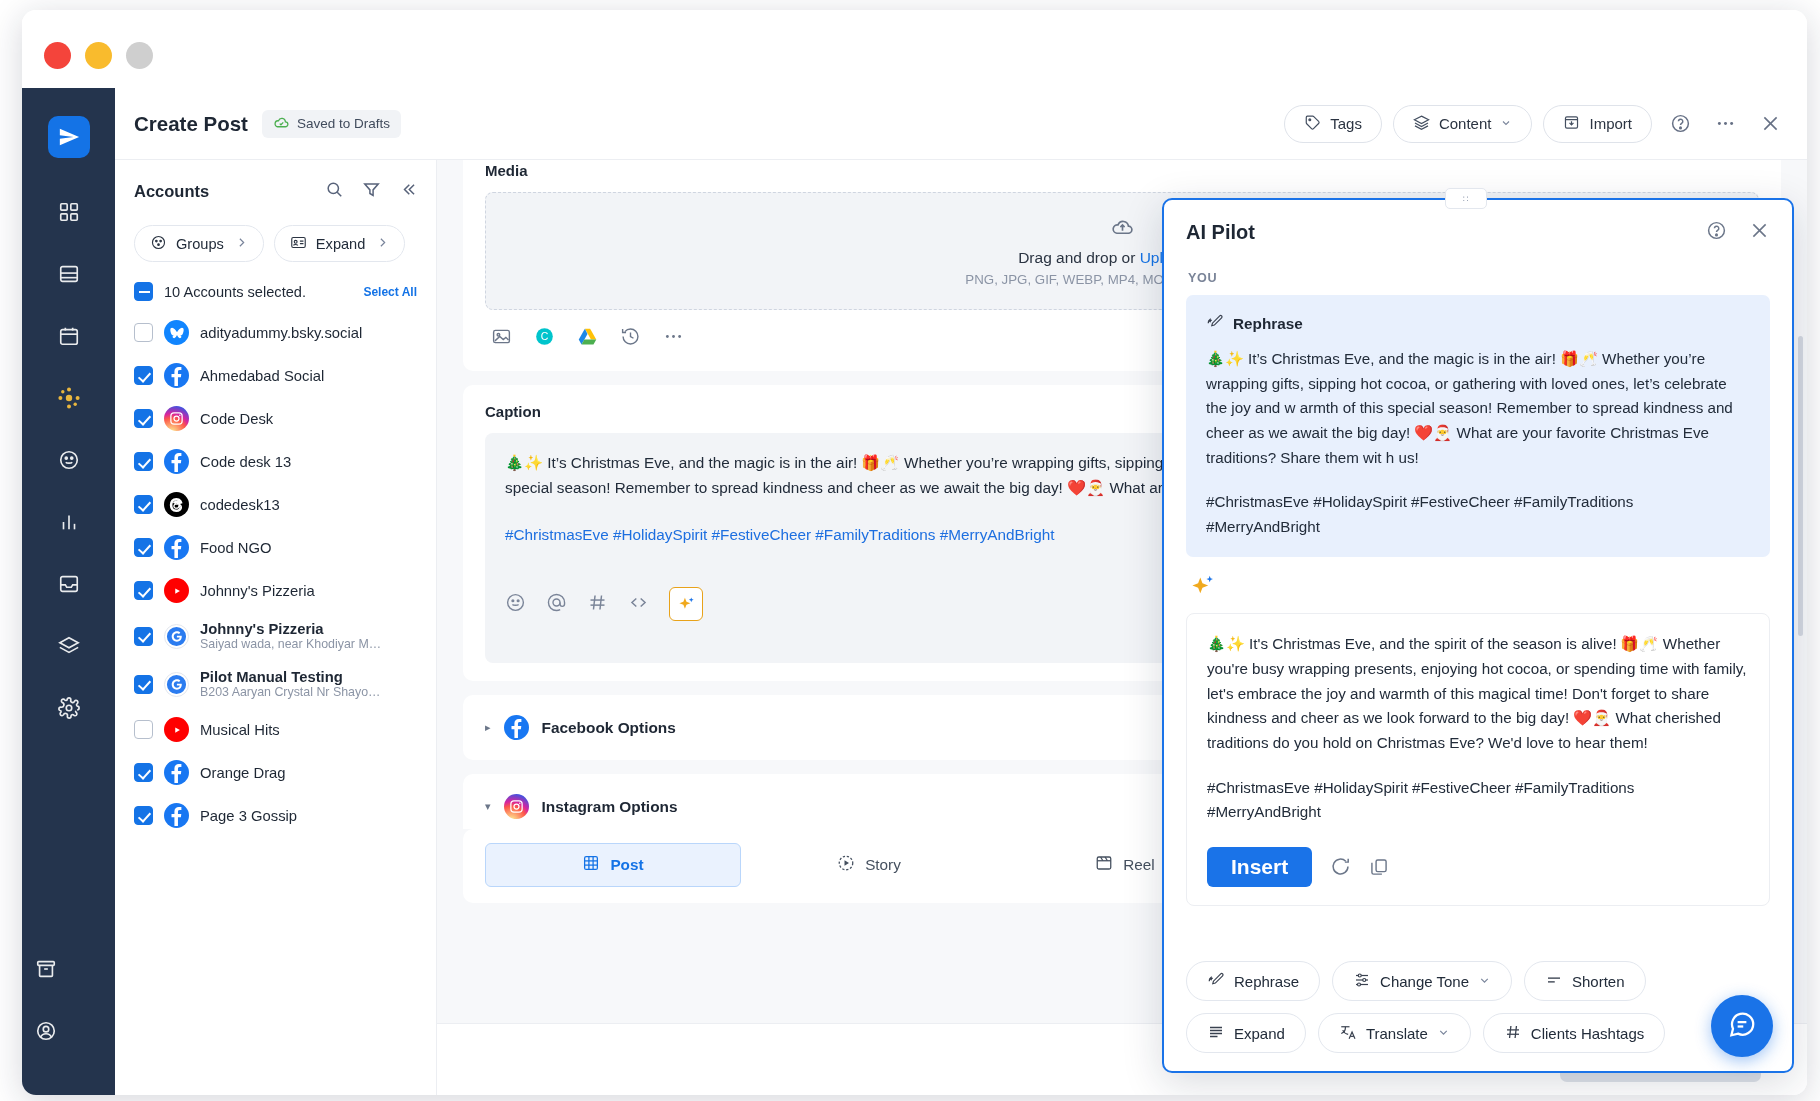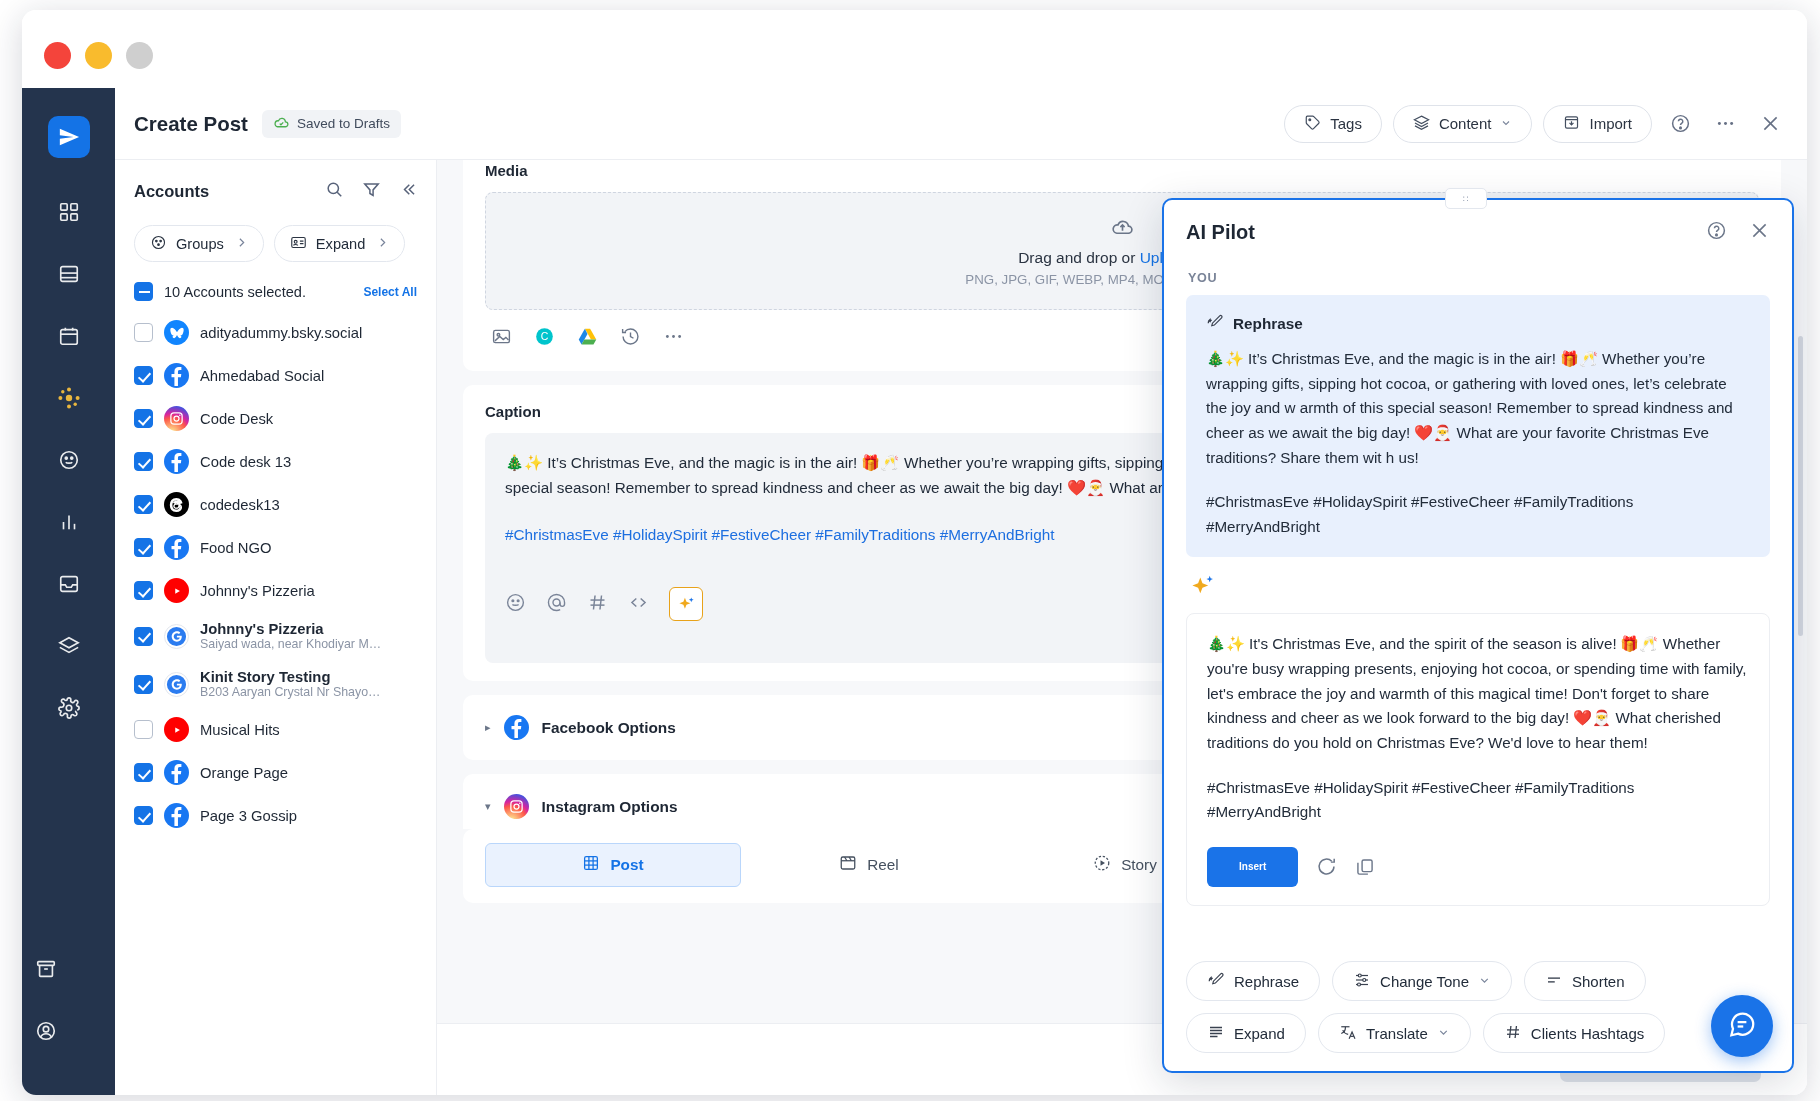--- a/index.html
+++ b/index.html
@@ -275,22 +275,22 @@
     font-size: 15.3px; font-weight: 700; color: #1e2734; margin-bottom: 12px;
   }
   .msg-text { font-size: 15.2px; line-height: 1.62; color: #222c3a; }
   .msg-tags { font-size: 15.2px; line-height: 1.62; color: #222c3a; margin-top: 20px; }
   .spark-row { padding: 16px 0 10px 4px; }
   .msg-ai {
     border: 1px solid #eceef2; border-radius: 8px; padding: 18px 20px 18px 20px;
   }
   .ai-actions { display: flex; align-items: center; gap: 18px; margin-top: 22px; }
   .btn-insert {
-    height: 40px; padding: 0 32px; background: #1a73e8; color: #fff;
-    border: none; border-radius: 6px; font-size: 10px; font-weight: 600;
+    height: 40px; padding: 0 24px; background: #1a73e8; color: #fff;
+    border: none; border-radius: 6px; font-size: 21px; font-weight: 600;
     cursor: pointer; font-family: "Liberation Sans", sans-serif;
   }
   .mini-icon { color: #6b7689; cursor: pointer; display: flex; align-items: center; }
   .chips { display: flex; flex-wrap: wrap; gap: 12px; padding: 22px 22px 18px 22px; }
   .chip {
     display: inline-flex; align-items: center; gap: 9px;
     height: 40px; padding: 0 20px;
     border: 1px solid #e3e7ee; border-radius: 20px;
     background: #fff; font-size: 15px; color: #222c3a; cursor: pointer;
   }
@@ -654,21 +654,21 @@
       </div>
 
       <div class="acc-row">
         <div class="cbox checked"></div>
         <div class="acc-avatar av-gb">
           <svg width="23" height="23" viewBox="0 0 24 24" fill="#2b7cf0">
                 <path d="M12 2a10 10 0 100 20 10 10 0 000-20zm.4 15.4c-3 0-5.4-2.4-5.4-5.4s2.4-5.4 5.4-5.4c1.5 0 2.7.5 3.6 1.4l-1.5 1.4c-.4-.4-1.1-.9-2.1-.9-1.8 0-3.3 1.5-3.3 3.4s1.5 3.4 3.3 3.4c2.1 0 2.9-1.5 3-2.3h-3v-1.9h5c.1.3.1.6.1 1 0 3.1-2 5.3-5.1 5.3z"></path>
               </svg>
         </div>
         <div class="acc-text">
-          <div class="acc-name bold">Kinit Story Testing</div>
+          <div class="acc-name bold">Pilot Manual Testing</div>
           <div class="acc-sub">B203 Aaryan Crystal Nr Shayon…</div>
         </div>
       </div>
 
       <div class="acc-row">
         <div class="cbox"></div>
         <div class="acc-avatar av-yt">
           <svg width="14" height="14" viewBox="0 0 24 24" fill="#fff">
                 <polygon points="9,7.5 17,12 9,16.5"></polygon>
               </svg>
@@ -679,21 +679,21 @@
       </div>
 
       <div class="acc-row">
         <div class="cbox checked"></div>
         <div class="acc-avatar av-fb">
           <svg width="25" height="25" viewBox="0 0 24 24" fill="#fff">
                 <path d="M13.4 22v-8.3h2.8l.4-3.2h-3.2V8.4c0-.9.3-1.6 1.6-1.6h1.7V3.9c-.3 0-1.3-.1-2.5-.1-2.5 0-4.2 1.5-4.2 4.3v2.4H7.2v3.2h2.8V22z"></path>
               </svg>
         </div>
         <div class="acc-text">
-          <div class="acc-name">Orange Page</div>
+          <div class="acc-name">Orange Drag</div>
         </div>
       </div>
 
       <div class="acc-row">
         <div class="cbox checked"></div>
         <div class="acc-avatar av-fb">
           <svg width="25" height="25" viewBox="0 0 24 24" fill="#fff">
                 <path d="M13.4 22v-8.3h2.8l.4-3.2h-3.2V8.4c0-.9.3-1.6 1.6-1.6h1.7V3.9c-.3 0-1.3-.1-2.5-.1-2.5 0-4.2 1.5-4.2 4.3v2.4H7.2v3.2h2.8V22z"></path>
               </svg>
         </div>
@@ -836,37 +836,37 @@
                 <line x1="3.5" y1="9.2" x2="20.5" y2="9.2"></line>
                 <line x1="3.5" y1="14.8" x2="20.5" y2="14.8"></line>
                 <line x1="9.2" y1="3.5" x2="9.2" y2="20.5"></line>
                 <line x1="14.8" y1="3.5" x2="14.8" y2="20.5"></line>
               </svg>
         </span>
         <span>Post</span>
       </div>
       <div class="tab">
         <span>
+          <svg width="18" height="18" viewBox="0 0 24 24" fill="none" stroke="currentColor" stroke-width="1.7" stroke-dasharray="3 2.4">
+                <circle cx="12" cy="12" r="9"></circle>
+                <polygon points="10,8.4 16,12 10,15.6" fill="currentColor" stroke="none"></polygon>
+              </svg>
+        </span>
+        <span>Story</span>
+      </div>
+      <div class="tab">
+        <span>
           <svg width="18" height="18" viewBox="0 0 24 24" fill="none" stroke="currentColor" stroke-width="1.7">
                 <rect x="3" y="4" width="18" height="16" rx="2"></rect>
                 <line x1="7.5" y1="4" x2="10.5" y2="9"></line>
                 <line x1="13.5" y1="4" x2="16.5" y2="9"></line>
                 <line x1="3" y1="9" x2="21" y2="9"></line>
               </svg>
         </span>
         <span>Reel</span>
-      </div>
-      <div class="tab">
-        <span>
-          <svg width="18" height="18" viewBox="0 0 24 24" fill="none" stroke="currentColor" stroke-width="1.7" stroke-dasharray="3 2.4">
-                <circle cx="12" cy="12" r="9"></circle>
-                <polygon points="10,8.4 16,12 10,15.6" fill="currentColor" stroke="none"></polygon>
-              </svg>
-        </span>
-        <span>Story</span>
       </div>
     </div>
   </div>
 
   <div class="footer">
     <div class="btn-draft">
       <span>
         <svg width="19" height="19" viewBox="0 0 24 24" fill="none" stroke="#1473e6" stroke-width="1.7">
               <path d="M14 3H6a1.8 1.8 0 00-1.8 1.8v14.4A1.8 1.8 0 006 21h9a1.8 1.8 0 001.8-1.8V7.5z"></path>
               <polyline points="13.6,3.2 13.6,7.6 18,7.6"></polyline>

